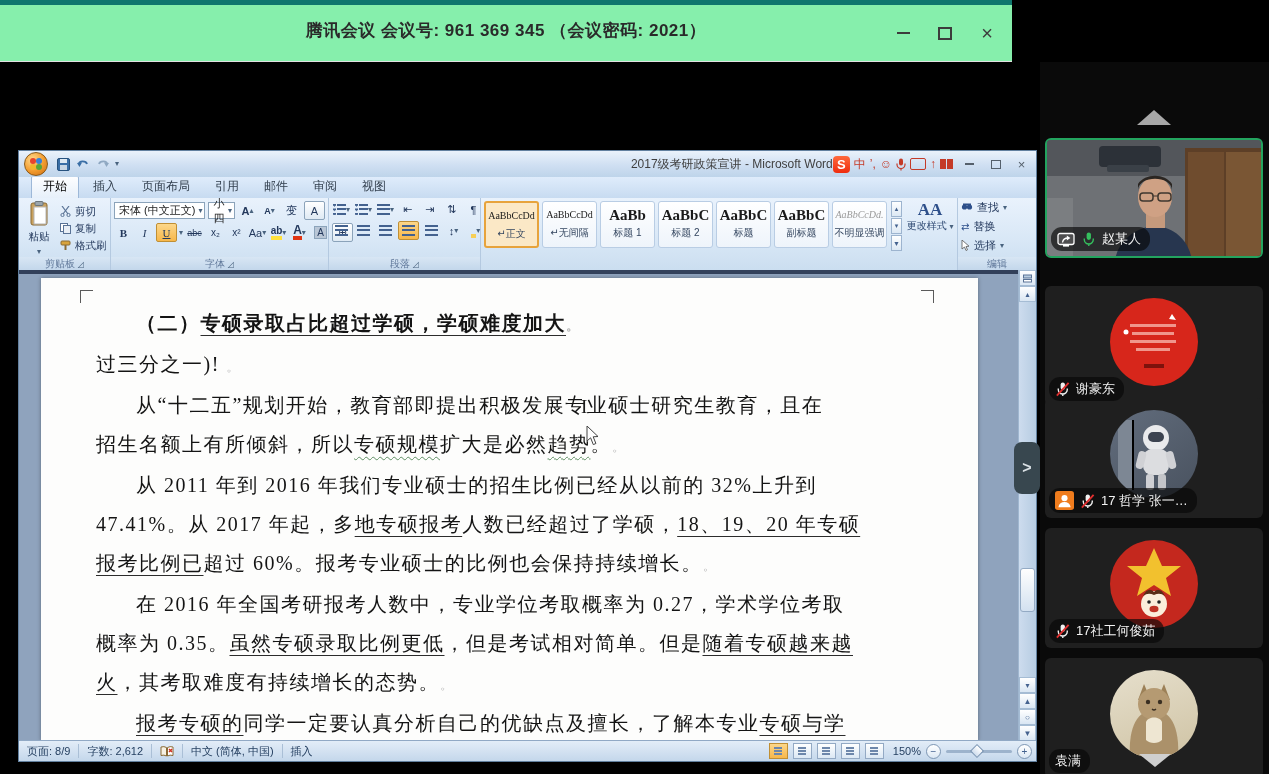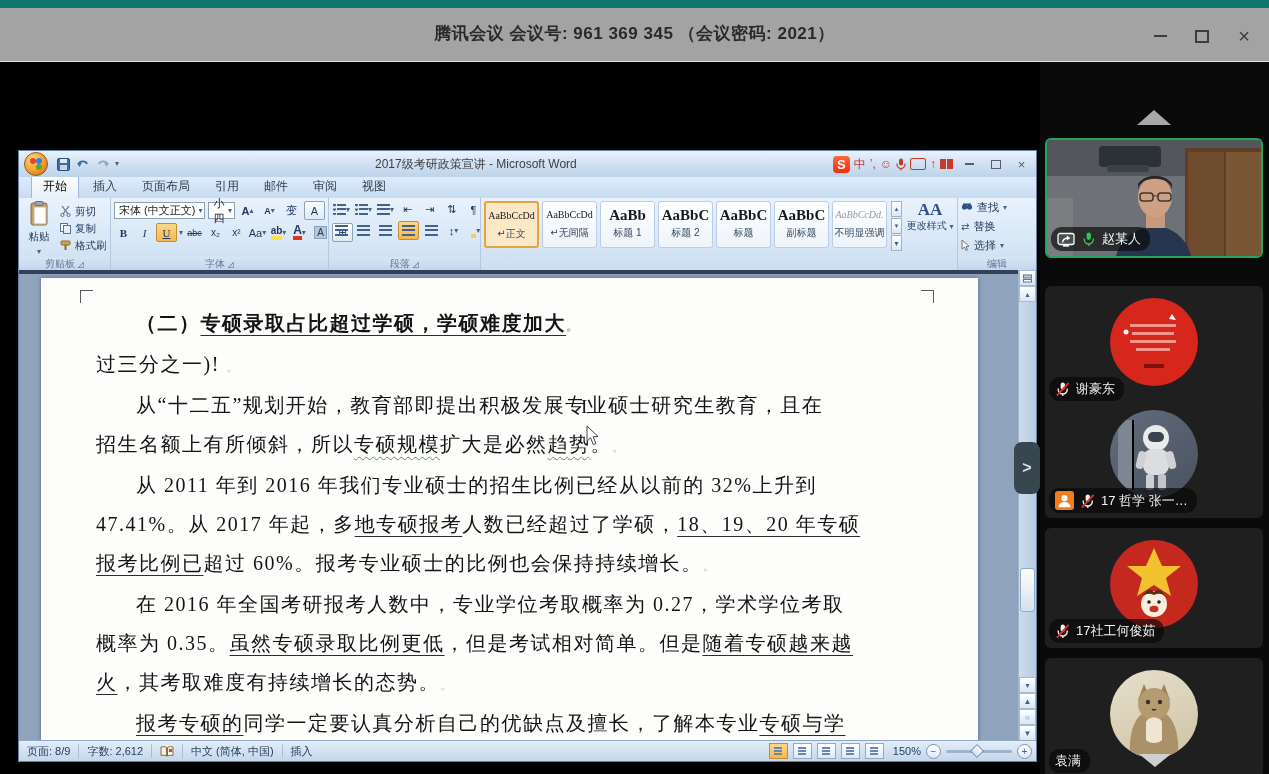--- a/index.html
+++ b/index.html
@@ -1,40 +1,40 @@
 <!DOCTYPE html>
 <html><head>
 <meta charset="utf-8">
 <style>
   html,body{margin:0;padding:0}
   body{width:1269px;height:774px;position:relative;overflow:hidden;background:#000;
        font-family:"Liberation Sans","DejaVu Sans",sans-serif;-webkit-font-smoothing:antialiased}
   
-  .meet-top{position:absolute;top:0;left:0;width:1269px;height:62px;background:#a3a3a3;
-            border-top:8px solid #0f766e;box-sizing:border-box;border-bottom:1px solid #e2e1e2}
+  .meet-top{position:absolute;top:0;left:0;width:1012px;height:62px;background:#86efac;
+            border-top:5px solid #0f766e;box-sizing:border-box;border-bottom:1px solid #e2e1e2}
   .meet-title{position:absolute;left:0;right:0;top:14px;text-align:center;font-size:17px;
               font-weight:bold;color:#2a2a2a;letter-spacing:.5px}
   .meet-controls{position:absolute;right:16px;top:18px;display:flex;gap:24px;align-items:center;height:20px}
   .mc{width:18px;height:18px;display:inline-flex;align-items:center;justify-content:center;cursor:default}
   .mc .bar{width:13px;height:2px;background:#3c3c3c;display:block}
   .mc .box{width:10px;height:9px;border:2px solid #3c3c3c;display:block}
   .mc.close{font-size:20px;color:#3c3c3c;line-height:18px}
   
   .stage{position:absolute;top:62px;left:0;width:1040px;height:712px;background:#000}
   
   .word{position:absolute;left:18px;top:88px;width:1019px;height:612px;background:#c3d7ec;
         border:1px solid #62809f;box-sizing:border-box;font-size:12px;color:#333}
   .w-titlebar{height:26px;background:linear-gradient(#eaf2fb,#cfdff2 55%,#bed4ea);display:flex;align-items:center;position:relative}
   .office-btn{width:22px;height:22px;border-radius:50%;margin-left:5px;flex:none;
               background:radial-gradient(circle at 35% 30%,#ffd98c,#f29b2e 55%,#c96b12);
               border:1px solid #8a5a1a;position:relative}
   .office-btn svg{position:absolute;left:4px;top:4px}
   .qat{display:flex;align-items:center;gap:4px;margin-left:7px}
   .qat .qbtn{width:16px;height:16px;display:inline-flex;align-items:center;justify-content:center}
-  .w-title{flex:1;text-align:center;font-size:12px;color:#3f3f3f;white-space:nowrap;overflow:hidden}
+  .w-title{flex:1;text-align:right;font-size:12px;color:#3f3f3f;white-space:nowrap;overflow:hidden}
   .ime{display:flex;align-items:center;gap:4px;margin-right:8px;font-size:12px;color:#c43a28}
   .ime .sg-logo{width:17px;height:17px;border-radius:4px;background:linear-gradient(#ff6a3c,#ef2c0e);
                 color:#fff;font-weight:bold;font-size:13px;display:inline-flex;align-items:center;justify-content:center}
   .ime .kbd{width:14px;height:10px;border:1px solid #c43a28;border-radius:2px;display:inline-block}
   .ime .blocks{display:inline-flex;gap:1px}
   .ime .blocks i{width:6px;height:10px;background:#c43a28;display:block}
   .w-winbtns{display:flex;gap:9px;margin-right:6px;align-items:center}
   .w-winbtns .wb{width:17px;height:15px;display:inline-flex;align-items:center;justify-content:center;color:#55606c;font-size:13px}
   .w-winbtns .wb .bar{width:9px;height:2px;background:#55606c;display:block}
   .w-winbtns .wb .box{width:8px;height:7px;border:1.5px solid #55606c;display:block}

